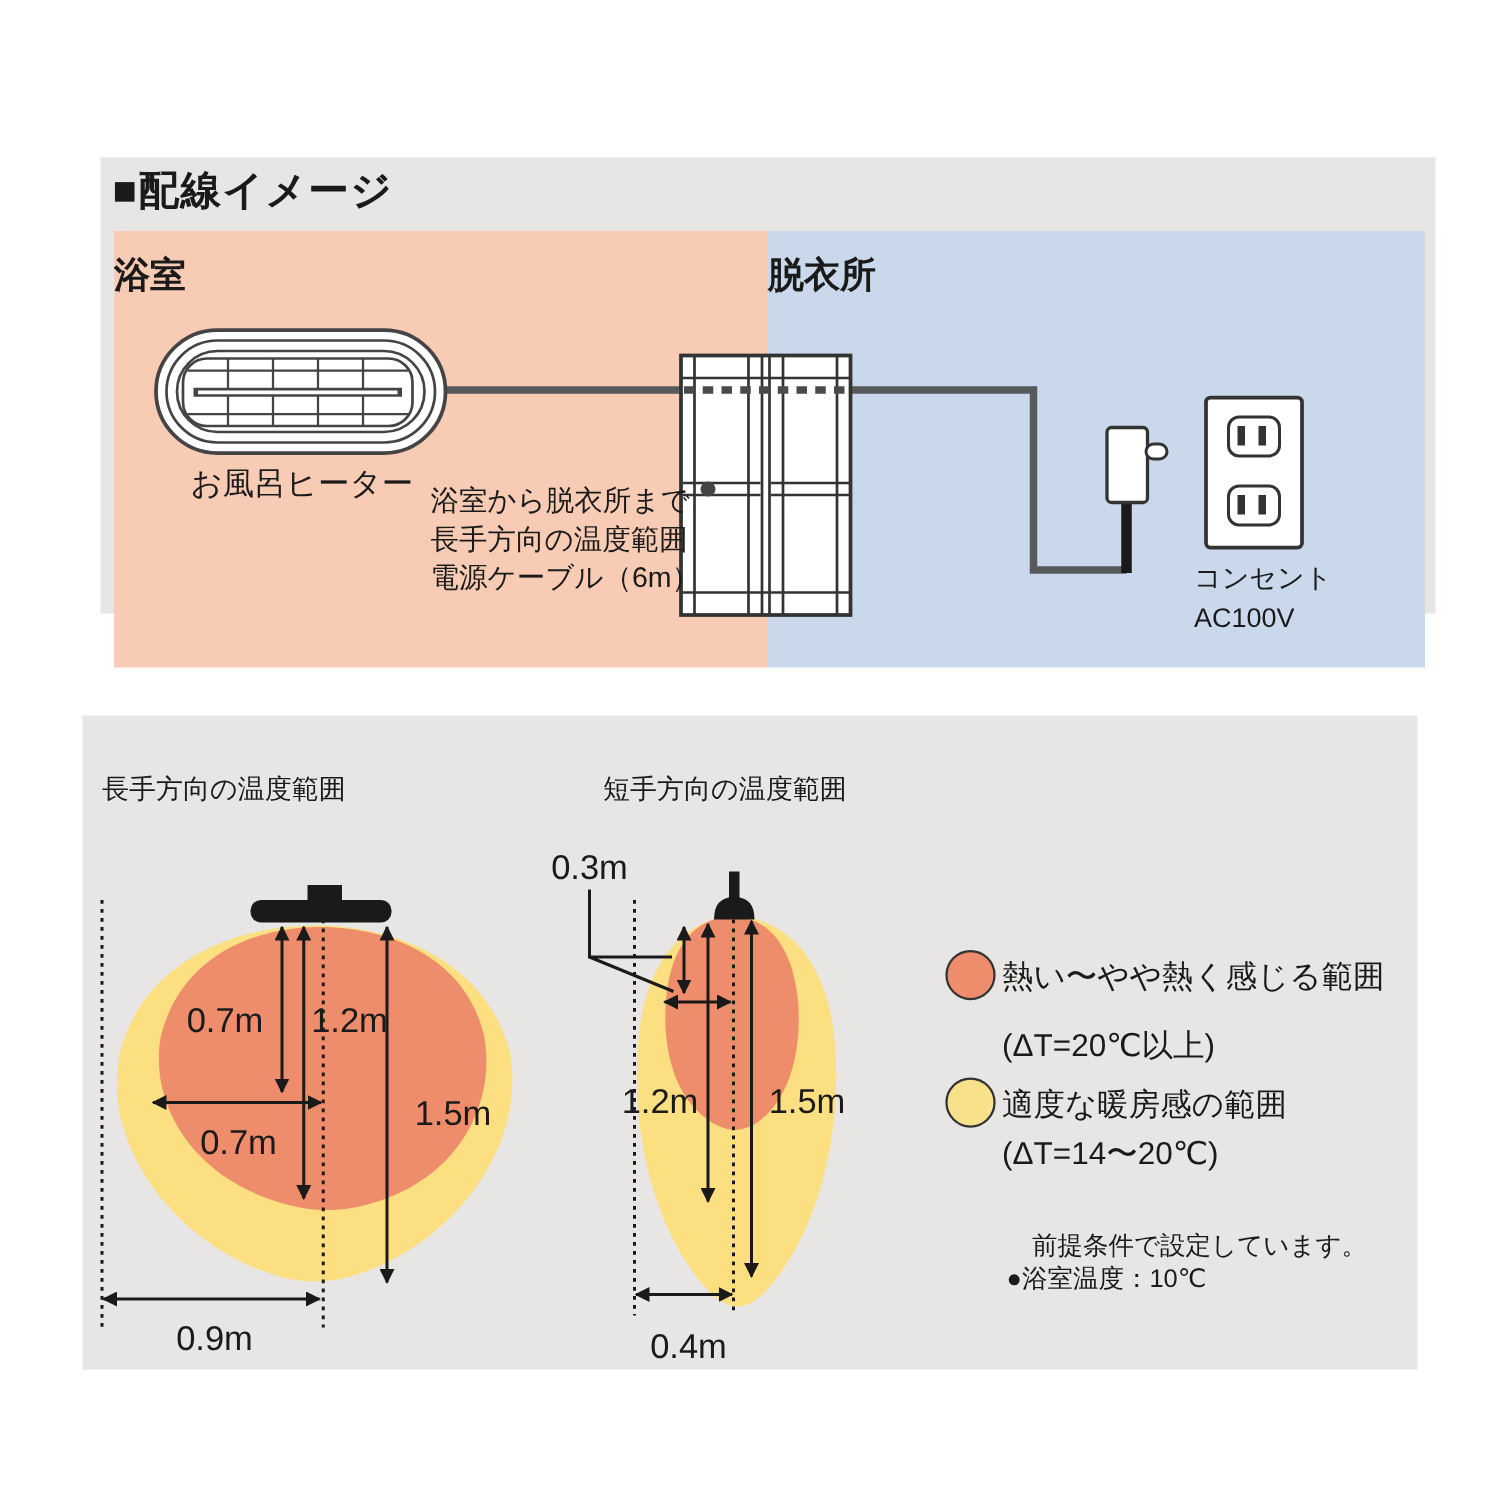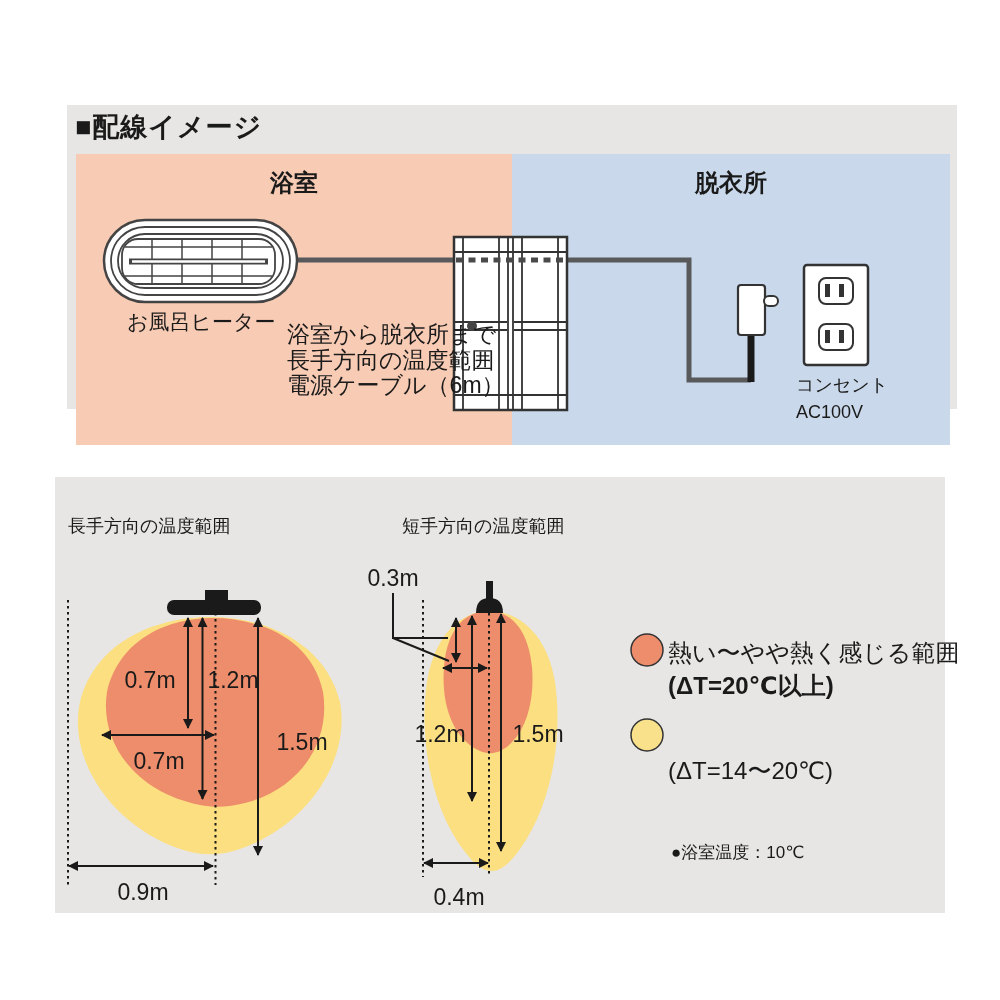--- a/index.html
+++ b/index.html
@@ -4,30 +4,30 @@
 <style>
   html,body{margin:0;padding:0;background:#ffffff;}
   .page{position:relative;width:1000px;height:1000px;background:#ffffff;overflow:hidden;
         font-family:"Liberation Sans","DejaVu Sans",sans-serif;color:#1a1a1a;}
   .panel{position:absolute;background:#e7e6e5;}
   #panel-wiring{left:67px;top:78px;width:890px;height:304px;margin-top:27px;}
   #panel-heating{left:55px;top:477px;width:890px;height:436px;}
   .panel svg{position:absolute;left:0;top:0;}
   .sec-title{position:absolute;left:8px;top:4px;margin:0;font-size:27px;font-weight:bold;
              letter-spacing:1px;white-space:nowrap;}
-  .room-label{position:absolute;top:62px;font-size:24px;font-weight:bold;text-align:center;}
+  .room-label{position:absolute;top:62px;font-size:24px;font-weight:bold;}
   #bath-label{left:9px;width:436px;}
   #dress-label{left:445px;width:438px;}
   .heater-label{position:absolute;left:60px;top:203px;font-size:21px;}
-  .cable-note{position:absolute;left:220px;top:217px;font-size:23px;line-height:25.5px;}
+  .cable-note{position:absolute;left:220px;top:217px;font-size:19px;line-height:25.5px;}
   .outlet-label{position:absolute;left:729px;top:267px;font-size:18px;line-height:27px;}
   .sub-label{position:absolute;top:37px;font-size:18px;white-space:nowrap;}
   #long-label{left:13px;}
   #short-label{left:303px;margin-left:44px;}
-  .legend-text{position:absolute;font-size:24px;white-space:nowrap;}
+  .legend-text{position:absolute;font-size:21px;white-space:nowrap;}
   .legend-note{position:absolute;font-size:17px;white-space:nowrap;}
   .dotted{stroke:#1a1a1a;stroke-width:2;stroke-dasharray:2.5 3.5;fill:none;}
   .dim-line{stroke:#1a1a1a;stroke-width:2;fill:none;}
   .leader{stroke:#1a1a1a;stroke-width:2;fill:none;}
   .dim-text{font-family:"Liberation Sans","DejaVu Sans",sans-serif;font-size:23px;fill:#1a1a1a;
             text-anchor:middle;}
 </style>
 </head>
 <body>
 
@@ -153,18 +153,20 @@
       <g>
         <circle cx="592" cy="173" r="16" stroke="#333333" stroke-width="1.5" fill="#ee8d6b"></circle>
         <circle cx="592" cy="258" r="16" stroke="#333333" stroke-width="1.5" fill="#f9e18c"></circle>
       </g>
     </svg>
 
     <div class="sub-label" id="long-label">長手方向の温度範囲</div>
     <div class="sub-label" id="short-label">短手方向の温度範囲</div>
 
     <div class="legend-text" style="left:613px;top:160px;">熱い〜やや熱く感じる範囲</div>
-    <div class="legend-text" style="left:613px;top:193px;font-weight:bold;">(ΔT=20℃以上)</div>
+    <div class="legend-text" style="left:613px;top:206px;">(ΔT=20℃以上)</div>
+    <div class="legend-text" style="left:613px;top:245px;">適度な暖房感の範囲</div>
     <div class="legend-text" style="left:613px;top:278px;">(ΔT=14〜20℃)</div>
+    <div class="legend-note" style="left:633px;top:342px;">前提条件で設定しています。</div>
     <div class="legend-note" style="left:616px;top:364px;">●浴室温度：10℃</div>
   </section>
 
 </div>
 
 </body></html>

